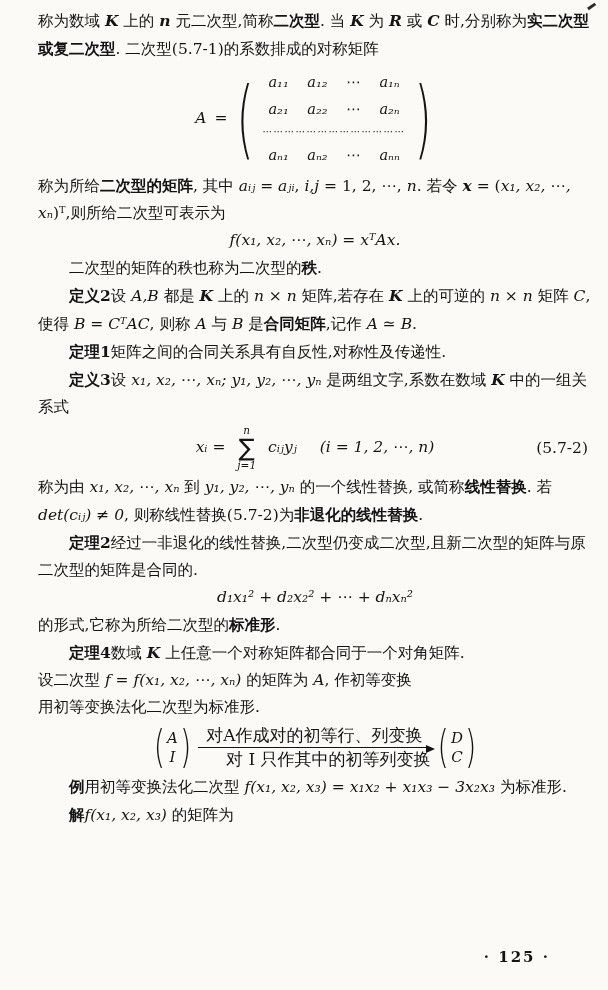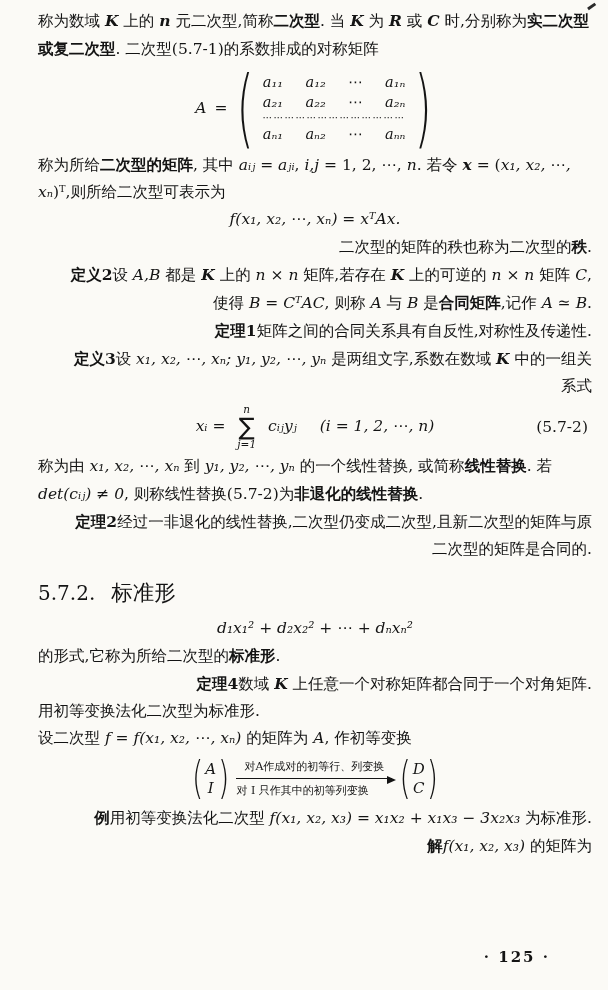--- a/index.html
+++ b/index.html
@@ -3,60 +3,60 @@
 <meta charset="utf-8">
 <style>
   html,body{margin:0;padding:0;}
   body{
     width:608px;height:990px;position:relative;overflow:hidden;
     background:#fbfaf6;color:#141414;
     font-family:"DejaVu Serif","DejaVu Sans",serif;
   }
   .page{padding:7px 16px 0 38px;font-size:15.5px;line-height:27px;}
   p{margin:0;}
-  .ind{text-indent:2em;text-align:right;}
+  .ind{text-indent:2em;}
   .t{font-style:normal;}
   .b{font-weight:bold;}
   .m{font-style:italic;}
   .mb{font-style:italic;font-weight:bold;}
   .mk{font-weight:bold;margin-right:0;}
   
   .ctr{text-align:center;}
   .eqline{position:relative;text-align:center;}
   .eqtag{position:absolute;right:4px;top:50%;transform:translateY(-50%);font-style:normal;}
   
   .disp{display:flex;justify-content:center;align-items:center;}
   .disp-matrix{margin:7px 0 5px;}
   .bp{display:inline-block;font-family:"DejaVu Sans",sans-serif;font-weight:300;
       font-size:44px;line-height:1;transform:scaleY(1.95);transform-origin:center;margin:0 3px;}
   .bp-sm{display:inline-block;font-family:"DejaVu Sans",sans-serif;font-weight:300;
       font-size:29px;line-height:1;transform:scaleY(1.55);transform-origin:center;margin:0 2px;}
   .gridm{display:grid;grid-template-columns:repeat(4,auto);column-gap:22px;
-      text-align:center;font-style:italic;line-height:20px;font-size:14.5px;padding:2px 6px;}
+      text-align:center;font-style:italic;line-height:20px;font-size:14.5px;padding:2px 6px;gap:7px;}
   .dotsrow{grid-column:1/-1;font-style:normal;font-size:10px;line-height:12px;
       letter-spacing:1px;white-space:nowrap;overflow:hidden;}
   .mtx-lhs{font-style:italic;margin-right:8px;}
   .mtx-eq{margin-right:6px;font-style:normal;}
   
   .disp-sum{margin:4px 0 2px;line-height:22px;}
   .sum-lhs,.sum-rhs{font-style:italic;}
   .sigma{display:inline-flex;flex-direction:column;align-items:center;line-height:1;
       margin:0 7px;vertical-align:middle;}
   .sigma .lim{font-size:10.5px;font-style:italic;line-height:11px;}
   .sigma .sym{font-size:24px;line-height:24px;font-family:"DejaVu Sans",sans-serif;}
   .sum-cond{font-style:italic;margin-left:18px;text-align:right;}
   
   .h572{margin:15px 0 7px;font-size:20px;line-height:30px;font-weight:normal;}
   .h572 .title{font-size:21.5px;margin-left:16px;}
   
   .disp-tr{margin:4px 0 3px;}
   .vstack{display:inline-flex;flex-direction:column;align-items:center;
       line-height:19px;font-style:italic;font-size:15px;}
-  .arrowblk{display:inline-flex;flex-direction:column;align-items:flex-start;
-      margin:0 5px;font-size:11px;line-height:21px;font-style:normal;}
+  .arrowblk{display:inline-flex;flex-direction:column;align-items:flex-end;
+      margin:0 5px;font-size:17px;line-height:21px;font-style:normal;}
   .arrow-shaft{position:relative;border-bottom:1.7px solid #141414;padding:0 8px 1px;}
   .arrow-shaft::after{content:"";position:absolute;right:-4px;bottom:-5.7px;width:0;height:0;
       border-left:9px solid #141414;border-top:4.5px solid transparent;border-bottom:4.5px solid transparent;}
   .arrow-under{padding-top:1px;}
   
   .pagenum{position:absolute;right:58px;bottom:24px;font-weight:bold;
       font-size:15px;letter-spacing:2px;}
   
   .tick{position:absolute;top:5px;right:12px;width:9px;height:2.5px;background:#2a2a2a;
       transform:rotate(-35deg);}
@@ -113,32 +113,31 @@
       </span>
     <span class="sum-rhs">cᵢⱼyⱼ</span>
     <span class="sum-cond">(i = 1, 2, ⋯, n)</span>
     <span class="eqtag">(5.7-2)</span>
   </div>
 
   <p><span class="t">称为由 </span><span class="m">x₁, x₂, ⋯, xₙ</span><span class="t"> 到 </span><span class="m">y₁, y₂, ⋯, yₙ</span><span class="t"> 的一个线性替换, 或简称</span><span class="b">线性替换</span><span class="t">. 若 </span><span class="m">det(cᵢⱼ) ≠ 0</span><span class="t">, 则称线性替换(5.7-2)为</span><span class="b">非退化的线性替换</span><span class="t">.</span></p>
 
   <p class="ind"><span class="mk">定理2</span><span class="t">经过一非退化的线性替换,二次型仍变成二次型,且新二次型的矩阵与原二次型的矩阵是合同的.</span></p>
 
-  <h2 class="h572"><span>5.7.2.</span><span class="title">标准形</span></h2>
 
 
   <p class="ctr m">d₁x₁² + d₂x₂² + ⋯ + dₙxₙ²</p>
 
   <p><span class="t">的形式,它称为所给二次型的</span><span class="b">标准形</span><span class="t">.</span></p>
 
   <p class="ind"><span class="mk">定理4</span><span class="t">数域 </span><span class="mb">K</span><span class="t"> 上任意一个对称矩阵都合同于一个对角矩阵.</span></p>
 
+  <p><span class="t">设二次型 </span><span class="m">f = f(x₁, x₂, ⋯, xₙ)</span><span class="t"> 的矩阵为 </span><span class="m">A</span><span class="t">, 作初等变换</span></p>
+
   <p>用初等变换法化二次型为标准形.</p>
-
-  <p><span class="t">设二次型 </span><span class="m">f = f(x₁, x₂, ⋯, xₙ)</span><span class="t"> 的矩阵为 </span><span class="m">A</span><span class="t">, 作初等变换</span></p>
 
   <div class="disp disp-tr">
     <span class="bp-sm">(</span>
     <span class="vstack">
         <span>A</span>
         <span>I</span>
       </span>
     <span class="bp-sm">)</span>
     <span class="arrowblk">
       <span class="arrow-shaft">对A作成对的初等行、列变换</span>

